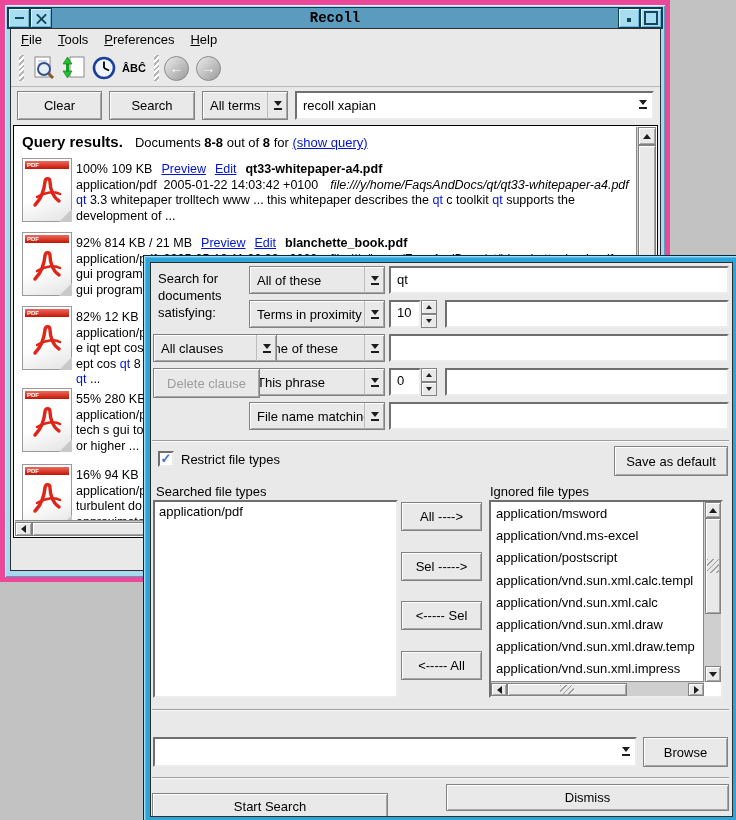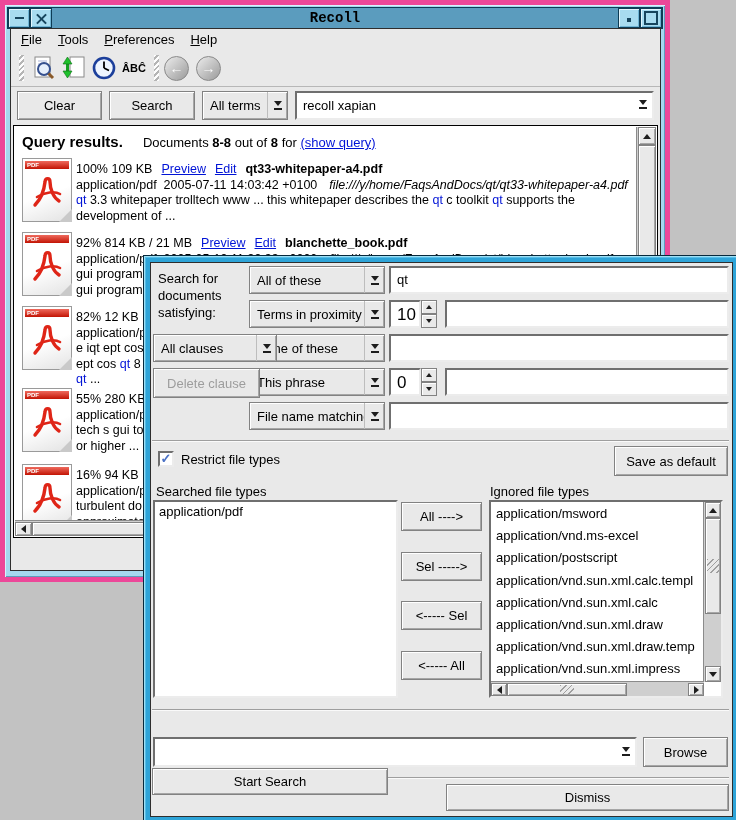--- a/index.html
+++ b/index.html
@@ -36,30 +36,30 @@
   .combo .cap{flex:1;padding-left:7px;white-space:nowrap;overflow:hidden}
   .carrow{width:19px;align-self:stretch;display:flex;flex-direction:column;align-items:center;justify-content:center;gap:2px;border-left:1px solid #bdbdbd}
   .tri-dn{width:0;height:0;border-left:4px solid transparent;border-right:4px solid transparent;border-top:5px solid #1d1d1d}
   .tri-up{width:0;height:0;border-left:4px solid transparent;border-right:4px solid transparent;border-bottom:5px solid #1d1d1d}
   .tri-l{width:0;height:0;border-top:4px solid transparent;border-bottom:4px solid transparent;border-right:5px solid #1d1d1d}
   .tri-r{width:0;height:0;border-top:4px solid transparent;border-bottom:4px solid transparent;border-left:5px solid #1d1d1d}
   .cbar{width:8px;height:2px;background:#1d1d1d}
   .sunken{background:#fff;border:2px solid;border-color:#6f6f6f #ececec #ececec #6f6f6f;box-sizing:border-box}
   .field{font-size:13px;padding:4px 6px;white-space:nowrap;overflow:hidden}
   .spin{display:flex;box-sizing:border-box}
-  .spin .num{width:32px;background:#fff;border:2px solid;border-color:#6f6f6f #ececec #ececec #6f6f6f;font-size:17px;padding:3px 0 0 6px;box-sizing:border-box}
+  .spin .num{width:32px;background:#fff;border:2px solid;border-color:#6f6f6f #ececec #ececec #6f6f6f;font-size:13px;padding:3px 0 0 6px;box-sizing:border-box}
   .spin .arrows{width:16px;display:flex;flex-direction:column}
   .spin .arrows div{flex:1;background:#e9e9e9;border:1px solid #828282;box-shadow:inset 1px 1px 0 #fff;display:flex;align-items:center;justify-content:center}
   .spin .arrows .tri-dn{border-left-width:3px;border-right-width:3px;border-top-width:4px}
   .spin .arrows .tri-up{border-left-width:3px;border-right-width:3px;border-bottom-width:4px}
 
   
   .results{position:absolute;left:2px;top:96px;width:643px;height:411px;background:#fff;border:1px solid #000;overflow:hidden}
   .res-header{position:absolute;left:8px;top:7px;display:flex;align-items:baseline;white-space:pre}
-  .res-title{font-size:15px;font-weight:bold;margin-right:20px}
+  .res-title{font-size:15px;font-weight:bold;margin-right:12px}
   .res-info{font-size:13px}
   .res-info b{font-weight:bold}
   .lnk{color:#0013d6;text-decoration:underline;cursor:pointer}
   .hl{color:#0013d6}
   .entry{position:absolute;left:0}
   .pdficon{position:absolute;left:8px;width:48px;height:62px;background:linear-gradient(160deg,#ffffff 55%,#e3e3e3);border:1px solid #9a9a9a}
   .pdfbar{position:absolute;left:2px;top:2px;right:2px;height:8px;background:linear-gradient(#ef6a5d,#c21404);color:#fff;font-size:6px;font-weight:bold;line-height:8px;padding-left:2px;box-sizing:border-box}
   .pdffold{position:absolute;right:-1px;bottom:-1px;width:0;height:0;border-left:13px solid transparent;border-bottom:13px solid #c9c9c9}
   .pdfsvg{position:absolute;left:7px;top:12px}
   .etext{position:absolute;left:62px;top:4px;width:560px;font-size:12.5px;line-height:15.5px}
@@ -198,21 +198,21 @@
           </svg>
           <span class="pdffold"></span>
         </div>
         <div class="etext">
           <div class="e-line e-top">
             <span>100% 109 KB</span>
             <a class="lnk hide-if-empty">Preview</a>
             <a class="lnk hide-if-empty">Edit</a>
             <span class="fname hide-if-empty">qt33-whitepaper-a4.pdf</span>
           </div>
-          <div class="e-line"><span class="mime">application/pdf  2005-07-11 14:03:42 +0100</span><span class="url hide-if-empty">file:///y/home/FaqsAndDocs/qt/qt33-whitepaper-a4.pdf</span></div>
+          <div class="e-line"><span class="mime">application/pdf  2005-01-22 14:03:42 +0100</span><span class="url hide-if-empty">file:///y/home/FaqsAndDocs/qt/qt33-whitepaper-a4.pdf</span></div>
           <div class="e-line"><span class="hl">qt</span><span> 3.3 whitepaper trolltech www ... this whitepaper describes the </span><span class="hl">qt</span><span> c toolkit </span><span class="hl">qt</span><span> supports the</span></div>
           <div class="e-line"><span>development of ...</span></div>
           <div class="e-line"></div>
         </div>
       </div>
 
       <div class="entry" style="top:106px">
         <div class="pdficon">
           <span class="pdfbar">PDF</span>
           <svg class="pdfsvg" width="32" height="40" viewBox="0 0 32 40">
@@ -477,16 +477,16 @@
     <div class="sunken abs" style="left:2px;top:474px;width:484px;height:30px;display:flex;align-items:center">
       <span class="field" style="flex:1"></span>
       <span class="carrow" style="height:24px;border-left:none">
           <span class="tri-dn"></span>
           <span class="cbar"></span>
         </span>
     </div>
     <div class="btn abs" style="left:492px;top:474px;width:85px;height:30px">Browse</div>
 
     <div class="sep" style="top:514px"></div>
-    <div class="btn abs" style="left:1px;top:505px;width:236px;height:27px">Start Search</div>
+    <div class="btn abs" style="left:1px;top:530px;width:236px;height:27px">Start Search</div>
     <div class="btn abs" style="left:295px;top:521px;width:283px;height:27px">Dismiss</div>
   </div>
 </div>
 
 </body></html>

